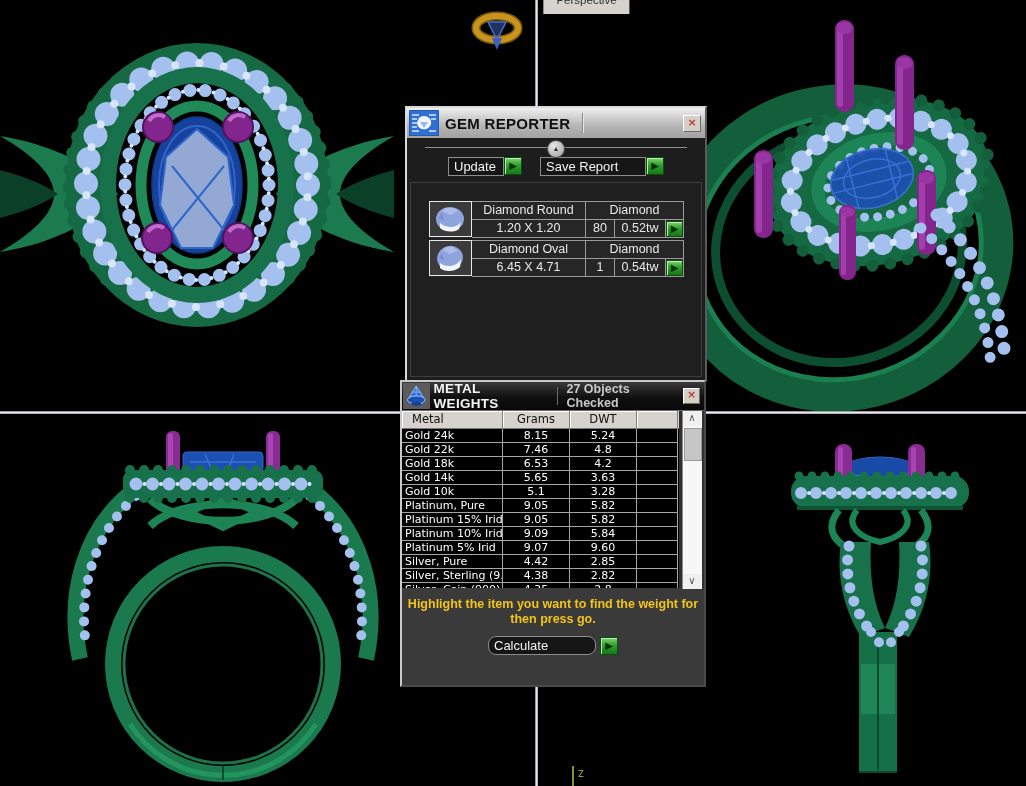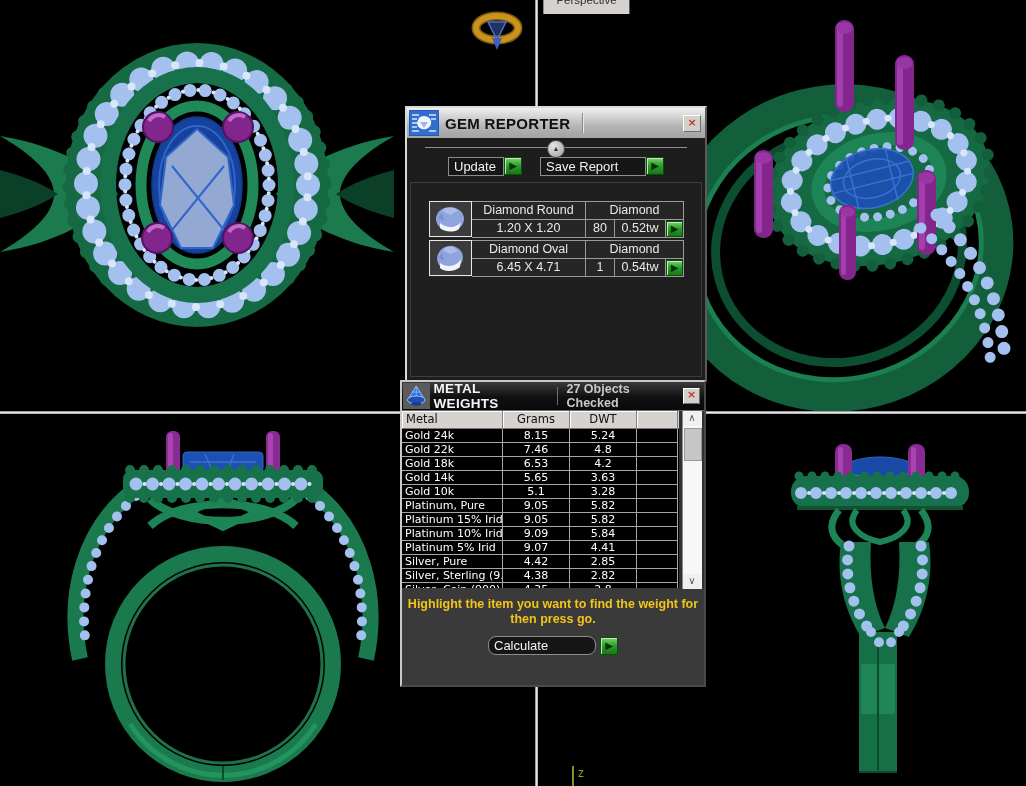--- a/index.html
+++ b/index.html
@@ -72,21 +72,21 @@
   .mw-title .icon{width:27px;height:26px;margin:0 4px 0 1px;background:#5c5c5c;}
   .mw-title .txt{font-weight:bold;font-size:13.5px;color:#f4f4f4;letter-spacing:.3px;}
   .mw-title .sep{width:1px;height:18px;background:#6e6e6e;margin:0 8px 0 10px;}
   .mw-title .status{font-weight:bold;font-size:12.5px;color:#c9c9c9;}
   .mw-title .sp{flex:1;}
   .mw-title .closebtn{width:15px;height:14px;line-height:12px;margin-right:4px;}
   .mw-header{display:grid;grid-template-columns:101px 67px 67px 41px;height:17px;
              background:#d6d3ce;border-bottom:1px solid #777;width:277px;}
   .mw-header .hc{border-right:1px solid #808080;box-shadow:inset 1px 1px 0 #fff;
                  font-family:"DejaVu Sans",sans-serif;font-size:11.5px;color:#111;
-                 line-height:16px;padding-left:4px;}
+                 line-height:16px;padding-left:10px;}
   .mw-header .hc.c{text-align:center;padding-left:0;}
   .mw-body{position:relative;width:277px;height:160px;overflow:hidden;background:#000;}
   .mw-row{display:grid;grid-template-columns:101px 67px 67px 41px;height:14px;cursor:pointer;border-radius:6px;}
   .mw-row .c{border-right:1px solid #a6a6a6;border-bottom:1px solid #a6a6a6;
              font-family:"DejaVu Sans",sans-serif;font-size:11px;line-height:13px;color:#fff;
              white-space:nowrap;overflow:hidden;}
   .mw-row .c.name{padding-left:3px;}
   .mw-row .c.num{text-align:center;}
   .mw-scroll{position:absolute;right:2px;top:29px;width:19px;height:178px;background:#f7f7f7;
              border-left:1px solid #8a8a8a;z-index:5;}
@@ -465,21 +465,21 @@
         </div>
       <div class="mw-row">
           <span class="c name">Platinum 10% Irid</span>
           <span class="c num">9.09</span>
           <span class="c num">5.84</span>
           <span class="c"></span>
         </div>
       <div class="mw-row">
           <span class="c name">Platinum 5% Irid</span>
           <span class="c num">9.07</span>
-          <span class="c num">4.41</span>
+          <span class="c num">9.60</span>
           <span class="c"></span>
         </div>
       <div class="mw-row">
           <span class="c name">Silver, Pure</span>
           <span class="c num">4.42</span>
           <span class="c num">2.85</span>
           <span class="c"></span>
         </div>
       <div class="mw-row">
           <span class="c name">Silver, Sterling (9...</span>

